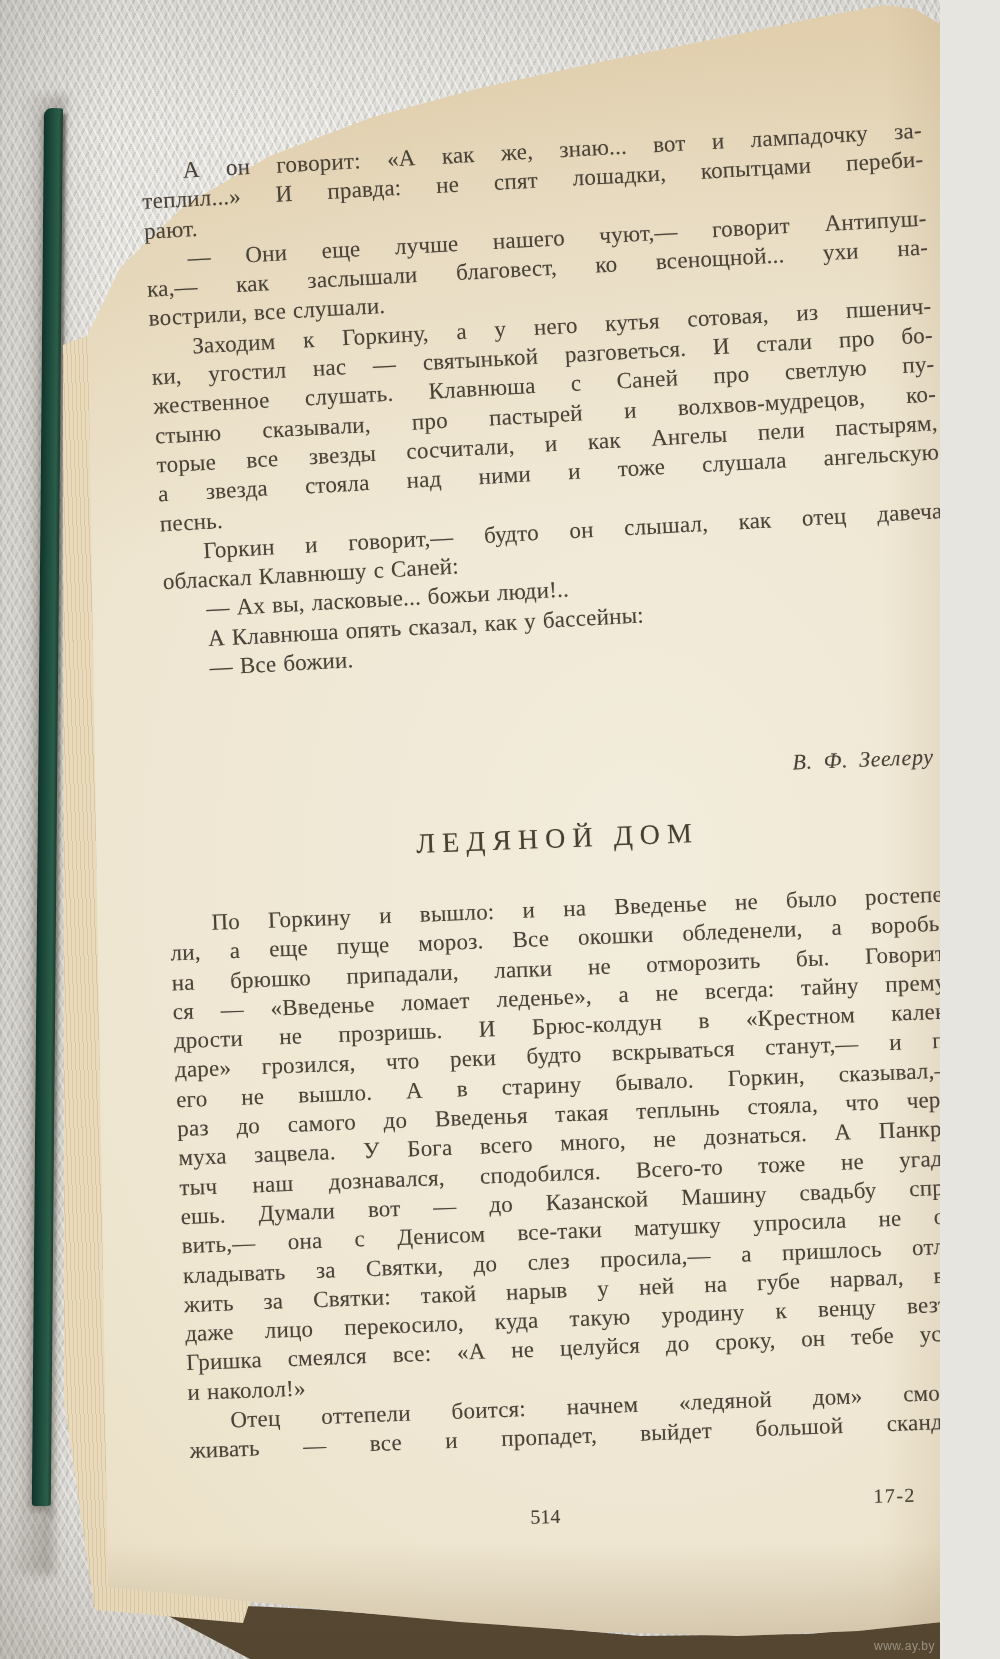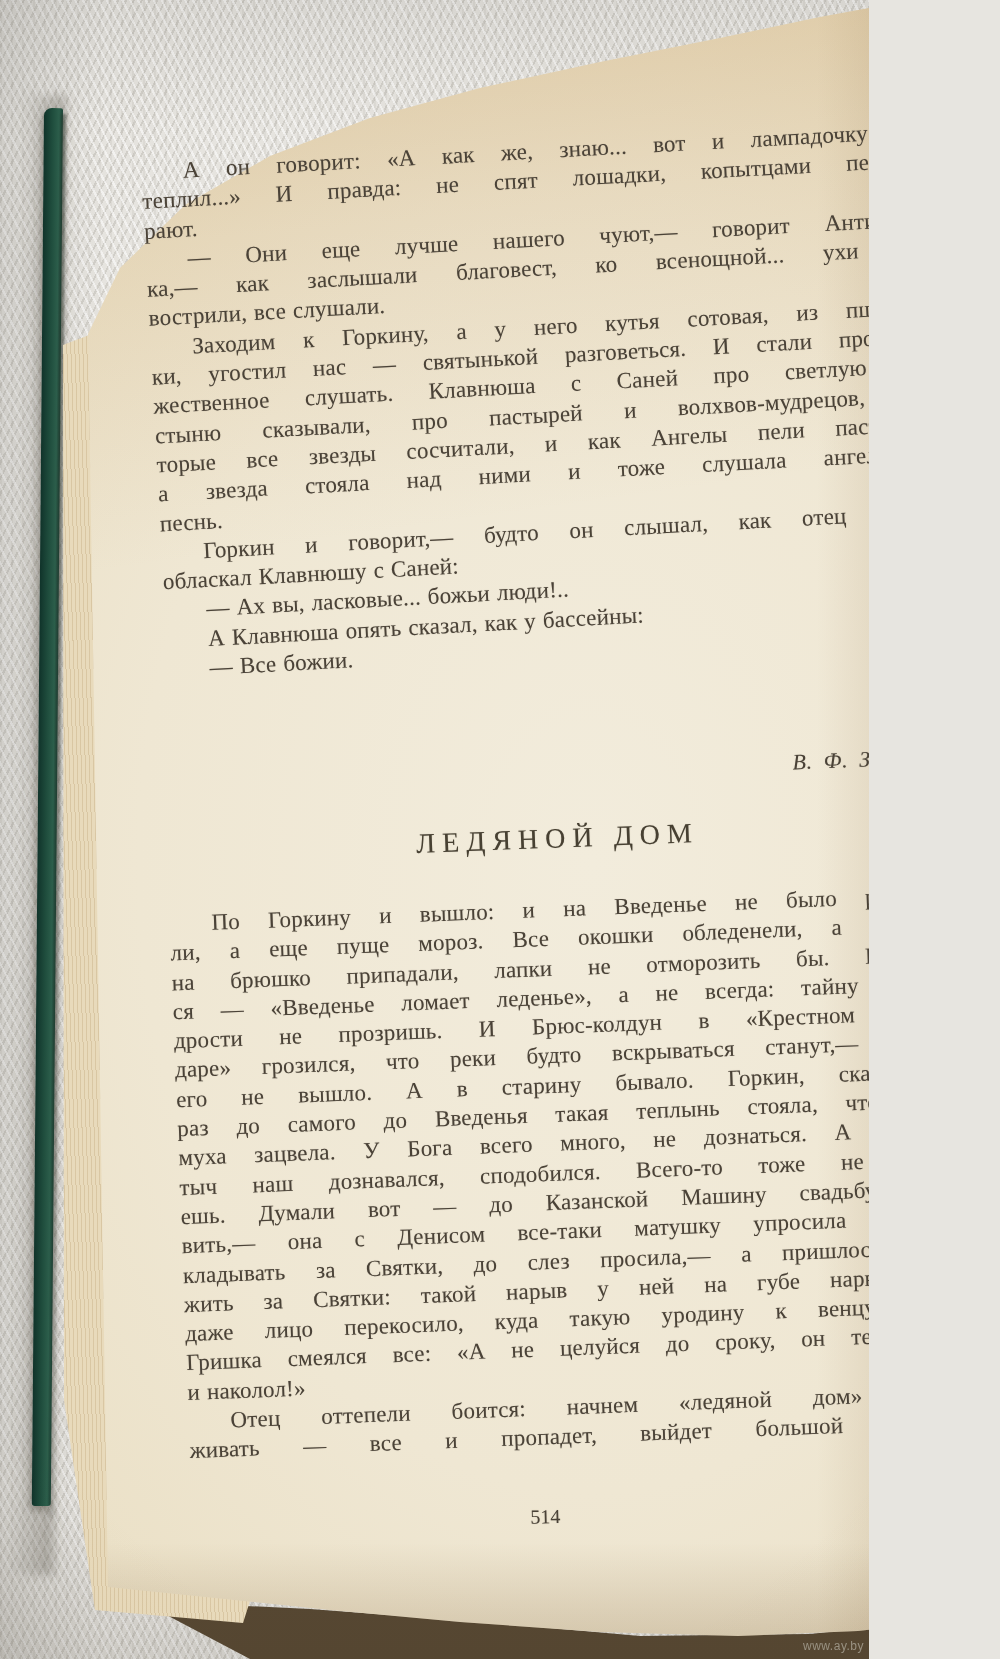--- a/index.html
+++ b/index.html
@@ -1,17 +1,17 @@
 <!DOCTYPE html>
 <html><head>
 <meta charset="utf-8">
 <style>
   html,body{margin:0;padding:0;background:#e7e5e0;}
   .stage{
-    position:relative;width:869px;height:1659px;overflow:hidden;
+    position:relative;width:940px;height:1659px;overflow:hidden;
     font-family:"Liberation Serif","DejaVu Serif",serif;
   }
   
   .fabric{
     position:absolute;inset:0;background-color:#e5e3de;
     background-image:
       repeating-linear-gradient(63deg, rgba(255,255,255,.55) 0 2px, rgba(255,255,255,0) 2px 7px),
       repeating-linear-gradient(-63deg, rgba(176,173,165,.40) 0 2px, rgba(176,173,165,0) 2px 7px),
       repeating-linear-gradient(90deg, rgba(198,195,188,.30) 0 2px, rgba(198,195,188,0) 2px 11px);
   }

